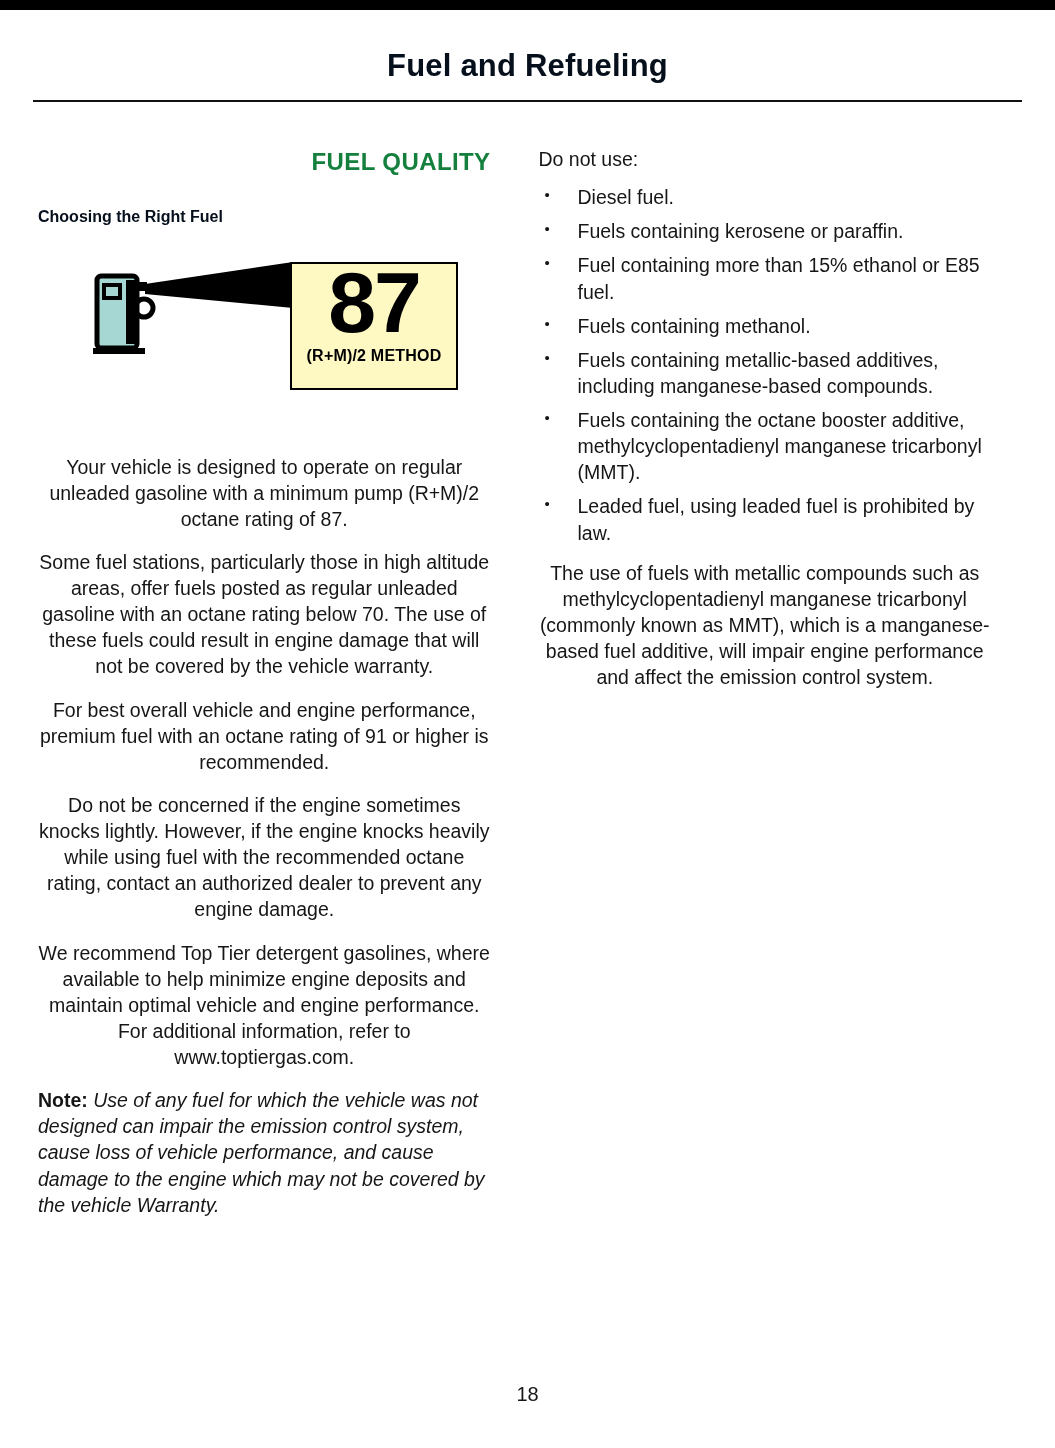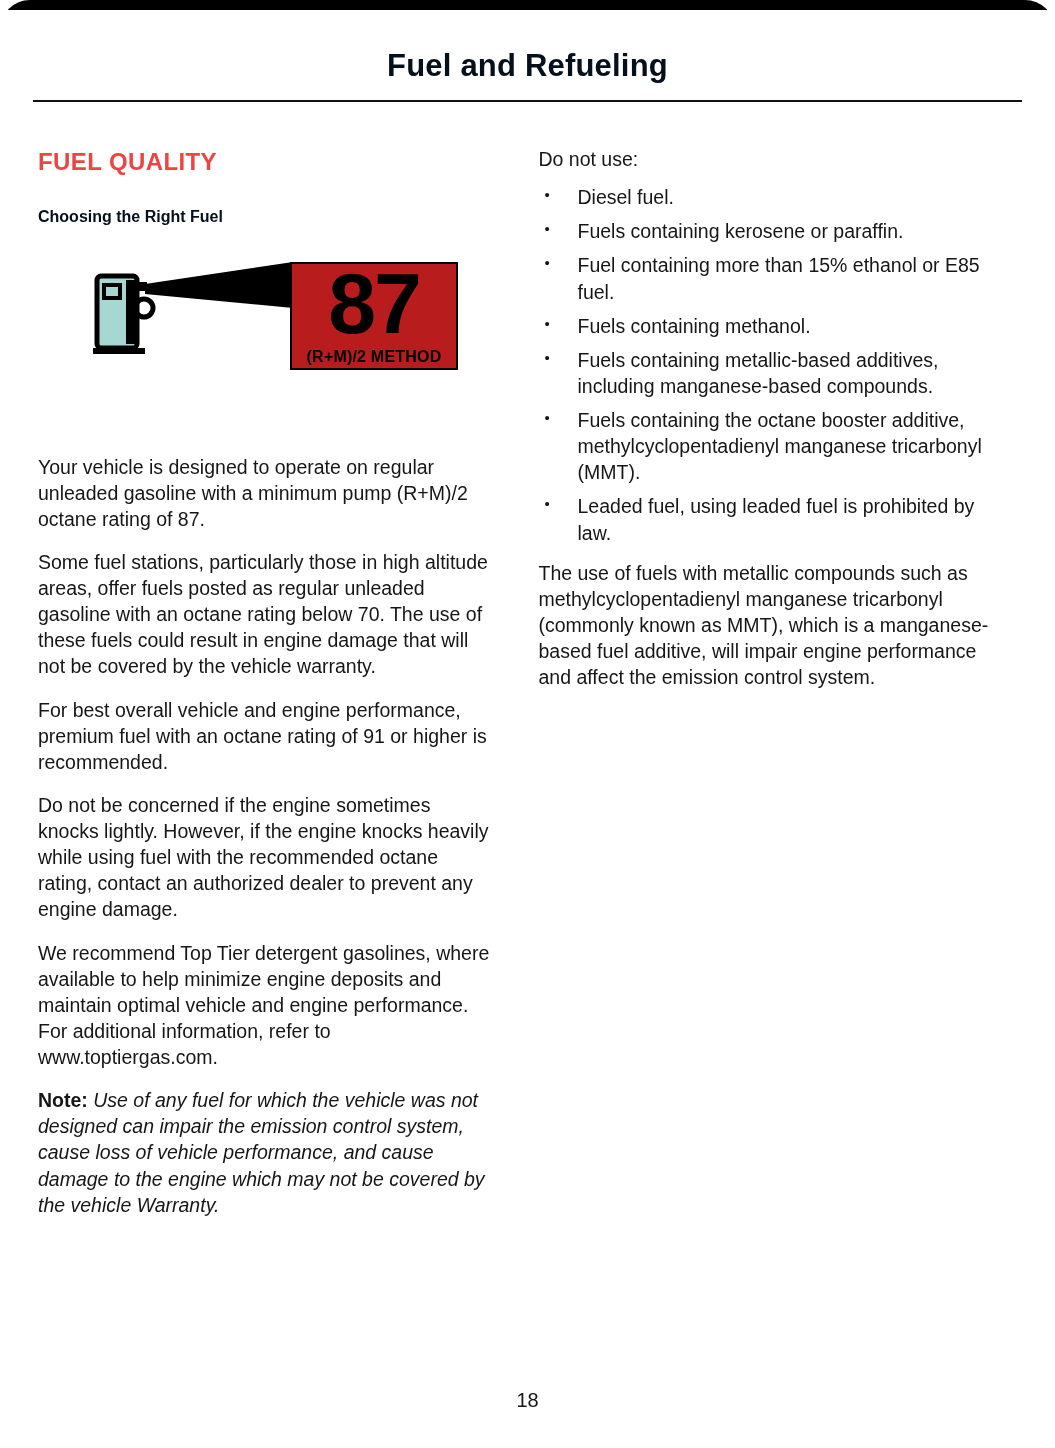--- a/index.html
+++ b/index.html
@@ -7,21 +7,20 @@
   body {
     width: 1055px; height: 1448px;
     font-family: "Liberation Sans", sans-serif;
     color: #161616;
   }
   .page {
     position: relative;
     width: 1055px; height: 1448px;
     background: #ffffff;
     overflow: hidden;
-    border-radius: 30px;
   }
   .top-bar {
     position: absolute; top: 0; left: 0;
     width: 100%; height: 10px;
     background: #000000;
   }
   .header { padding-top: 48px; }
   .header-title {
     text-align: center;
     font-size: 31px;
@@ -38,22 +37,23 @@
     display: flex;
     gap: 48px;
     padding: 44px 64px 0 38px;
   }
   .col { flex: 1; min-width: 0; font-size: 19.5px; line-height: 1.34; }
 
   .section-title {
     font-size: 24px;
     font-weight: bold;
     letter-spacing: 0.4px;
-    color: #ef4444;
+    color: #15803d;
     margin-bottom: 28px;
+    text-align: right;
   }
   .subsection-title {
     font-size: 16px;
     font-weight: bold;
     color: #05101c;
     margin-bottom: 34px;
   }
 
   
   .fuel-graphic {
@@ -62,65 +62,65 @@
     margin: 24px 0 62px 0;
   }
   .pump-beam-svg {
     position: absolute;
     left: 55px; top: 0;
     width: 200px; height: 130px;
   }
   .octane-box {
     position: absolute;
     left: 252px; top: 0;
-    width: 168px; height: 108px;
-    background: #b91c1c;
+    width: 168px; height: 128px;
+    background: #fef9c3;
     border: 2px solid #000000;
     display: flex;
     flex-direction: column;
     align-items: center;
-    justify-content: flex-end;
+    justify-content: flex-start;
   }
   .octane-number {
     font-size: 86px;
     font-weight: bold;
     line-height: 0.9;
     color: #000000;
     letter-spacing: -2px;
   }
   .octane-method {
     font-size: 16px;
     font-weight: bold;
     color: #000000;
     margin-top: 4px;
     letter-spacing: 0.2px;
   }
 
-  .body-par { margin-bottom: 17px; }
+  .body-par { margin-bottom: 17px; text-align: center; }
   .note-par { margin-bottom: 17px; font-style: italic; }
   .note-label { font-style: normal; font-weight: bold; margin-top: 12px; }
 
   
   .intro-line { margin-bottom: 12px; }
   .bullet-list { list-style: none; margin-bottom: 14px; }
   .bullet-item {
     position: relative;
     padding-left: 39px;
     margin-bottom: 8px;
   }
   .bullet-marker {
     position: absolute;
     left: 6px; top: 1px;
     font-size: 15px;
     color: #161616;
   }
 
   .page-number {
     position: absolute;
-    bottom: 36px; left: 0;
+    bottom: 42px; left: 0;
     width: 100%;
     text-align: center;
     font-size: 20px;
     color: #161616;
   }
 </style>
 </head>
 <body>
 
 <div class="page">

